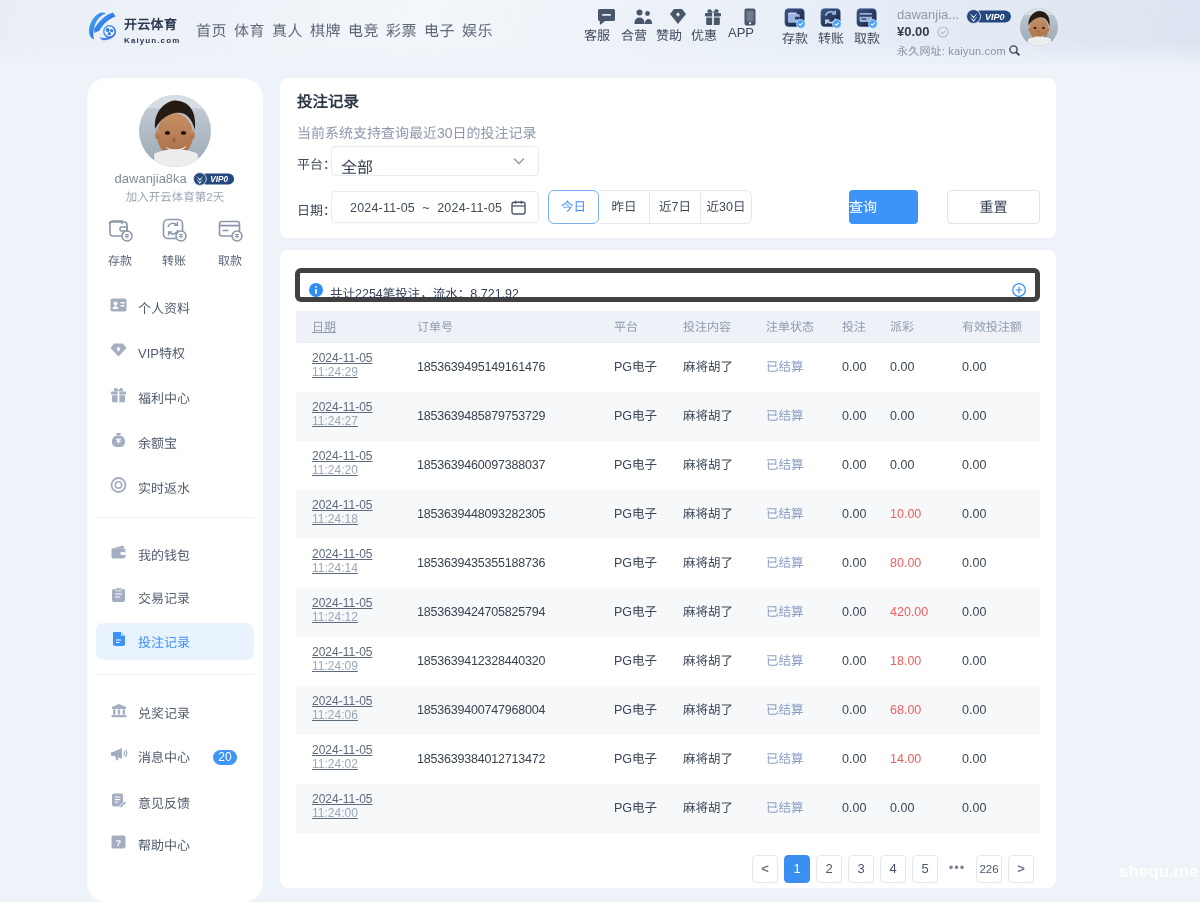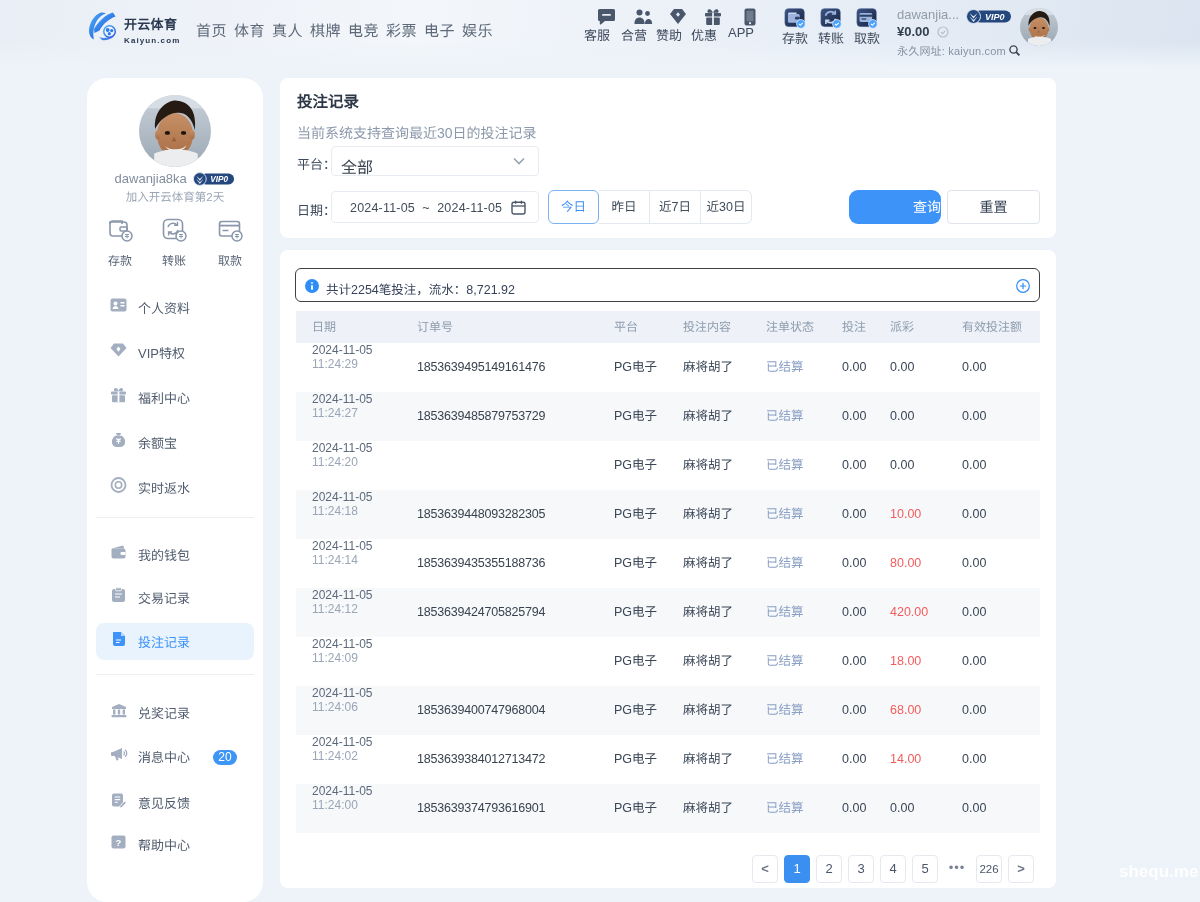--- a/index.html
+++ b/index.html
@@ -52,37 +52,37 @@
 .flabel { position:absolute; left:17px; font-size:13px; color:#3d4a5c; }
 .selbox { position:absolute; left:51px; top:68px; width:208px; height:30px; border:1px solid #e7ecf2; border-radius:4px; background:#fff; }
 .selbox .tx { position:absolute; left:9px; top:7px; font-size:16px; color:#39424f; }
 .datebox { position:absolute; left:51px; top:113px; width:208px; height:32px; border:1px solid #e7ecf2; border-radius:4px; background:#fff; }
 .datebox .tx { position:absolute; left:18px; top:9px; font-size:12.5px; color:#424c59; letter-spacing:0.2px; }
 .qgroup { position:absolute; left:268px; top:112px; height:34px; display:flex; }
 .qbtn { width:51px; height:34px; border:1px solid #e4e9ef; border-left:none; background:#fff;
   font-size:12.5px; color:#3e4a5a; text-align:center; line-height:32px; }
 .qbtn.last { border-radius:0 6px 6px 0; }
 .qbtn.on { border:1px solid #79b1f3; border-radius:6px; color:#3e8ef7; line-height:32px; }
-.btn-q { position:absolute; left:569px; top:112px; width:92px; height:34px; background:#3e93f8; border-radius:9px;
-  color:#fff; font-size:14px; text-align:right; line-height:34px; }
+.btn-q { position:absolute; left:569px; top:112px; width:69px; height:34px; background:#3e93f8; border-radius:4px;
+  color:#fff; font-size:14px; text-align:left; line-height:34px; }
 .btn-r { position:absolute; left:667px; top:112px; width:93px; height:34px; background:#fff; border:1px solid #dfe3ea;
   border-radius:4px; color:#333f4f; font-size:14px; text-align:center; line-height:32px; }
 
 
-.infobar { position:absolute; left:15px; top:18px; width:745px; height:34px; border:1px solid #404040; border-radius:6px; background:#fff; }
+.infobar { position:absolute; left:15px; top:18px; width:745px; height:34px; border:5px solid #404040; border-radius:6px; background:#fff; }
 .infobar .tx { position:absolute; left:30px; top:10px; font-size:12.5px; color:#36435a; }
 .thead { position:absolute; left:16px; top:61px; width:744px; height:32px; background:#eef2f8; }
 .thead div, .trow .c { position:absolute; top:0; padding-left:16px; font-size:12px; color:#8e9cae; line-height:32px; }
 .trow { position:absolute; left:16px; width:744px; height:49px; }
 .trow.alt { background:#f6f8fa; }
 .trow .c { font-size:12.5px; color:#3a4656; line-height:49px; }
-.c.c1{left:0;width:105px;} .c.c2{left:105px;width:197px;} .c.c3{left:302px;width:69px;}
+.c.c1{left:0;width:105px;text-decoration:underline;} .c.c2{left:105px;width:197px;} .c.c3{left:302px;width:69px;}
 .c.c4{left:371px;width:83px;} .c.c5{left:454px;width:76px;} .c.c6{left:530px;width:48px;}
 .c.c7{left:578px;width:72px;} .c.c8{left:650px;width:94px;}
-.trow .c1 { line-height:normal; font-size:12px; color:#5c6a7c; }
+.trow .c1 { line-height:normal; padding-top:8px; font-size:12px; color:#5c6a7c; }
 .trow .c1 .t2 { color:#9aa6b6; margin-top:0; }
 .trow .c2 { font-size:12.5px; letter-spacing:-0.2px; color:#39434f; }
 .trow .c5 { color:#8ba0c5; font-size:12.5px; }
 .red { color:#f45c5c !important; }
 
 
 #pager { position:absolute; left:472px; top:605px; height:28px; display:flex; }
 .pbtn { width:26px; height:28px; border:1px solid #e5e8ee; border-radius:4px; background:#fff; margin-right:6px;
   font-size:13px; color:#4a5568; text-align:center; line-height:26px; }
 .pbtn.on { background:#3a8ff0; border-color:#3a8ff0; color:#fff; }
@@ -492,20 +492,21 @@
     <div class="c c2">1853639485879753729</div>
     <div class="c c3">PG电子</div>
     <div class="c c4">麻将胡了</div>
     <div class="c c5">已结算</div>
     <div class="c c6">0.00</div>
     <div class="c c7">0.00</div>
     <div class="c c8">0.00</div>
   </div>
   <div class="trow" style="top:191px;">
     <div class="c c1">2024-11-05<div class="t2">11:24:20</div></div>
+    <div class="c c2">1853639460097388037</div>
     <div class="c c3">PG电子</div>
     <div class="c c4">麻将胡了</div>
     <div class="c c5">已结算</div>
     <div class="c c6">0.00</div>
     <div class="c c7">0.00</div>
     <div class="c c8">0.00</div>
   </div>
   <div class="trow alt" style="top:240px;">
     <div class="c c1">2024-11-05<div class="t2">11:24:18</div></div>
     <div class="c c2">1853639448093282305</div>
@@ -531,20 +532,21 @@
     <div class="c c2">1853639424705825794</div>
     <div class="c c3">PG电子</div>
     <div class="c c4">麻将胡了</div>
     <div class="c c5">已结算</div>
     <div class="c c6">0.00</div>
     <div class="c c7 red">420.00</div>
     <div class="c c8">0.00</div>
   </div>
   <div class="trow" style="top:387px;">
     <div class="c c1">2024-11-05<div class="t2">11:24:09</div></div>
+    <div class="c c2">1853639412328440320</div>
     <div class="c c3">PG电子</div>
     <div class="c c4">麻将胡了</div>
     <div class="c c5">已结算</div>
     <div class="c c6">0.00</div>
     <div class="c c7 red">18.00</div>
     <div class="c c8">0.00</div>
   </div>
   <div class="trow alt" style="top:436px;">
     <div class="c c1">2024-11-05<div class="t2">11:24:06</div></div>
     <div class="c c2">1853639400747968004</div>
@@ -560,21 +562,20 @@
     <div class="c c2">1853639384012713472</div>
     <div class="c c3">PG电子</div>
     <div class="c c4">麻将胡了</div>
     <div class="c c5">已结算</div>
     <div class="c c6">0.00</div>
     <div class="c c7 red">14.00</div>
     <div class="c c8">0.00</div>
   </div>
   <div class="trow alt" style="top:534px;">
     <div class="c c1">2024-11-05<div class="t2">11:24:00</div></div>
-    <div class="c c2">1853639374793616901</div>
     <div class="c c3">PG电子</div>
     <div class="c c4">麻将胡了</div>
     <div class="c c5">已结算</div>
     <div class="c c6">0.00</div>
     <div class="c c7">0.00</div>
     <div class="c c8">0.00</div>
   </div>
   <div id="pager">
     <div class="pbtn arr">&lt;</div>
     <div class="pbtn on">1</div>

